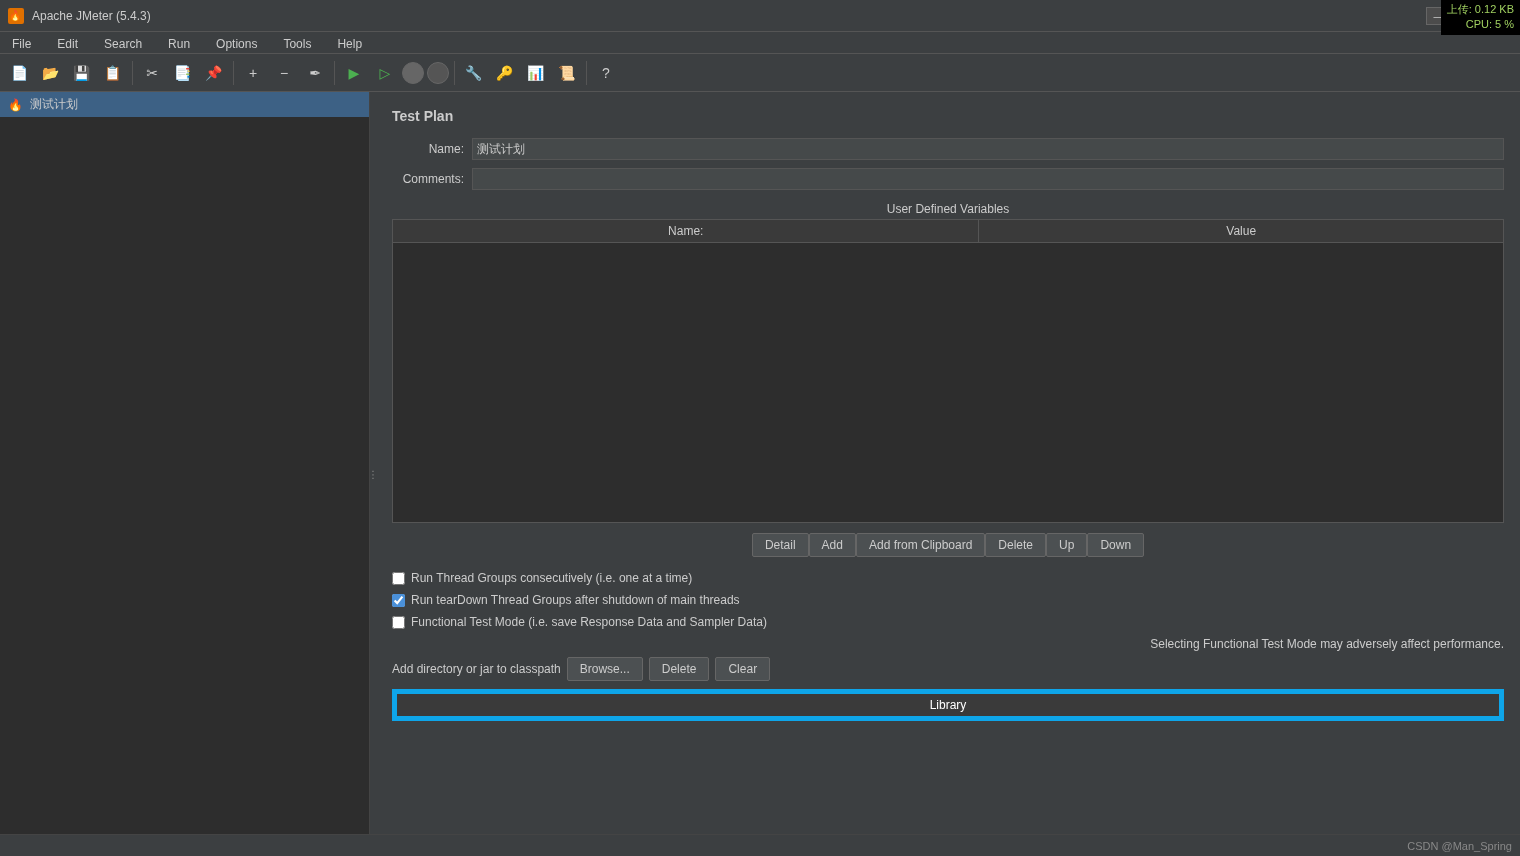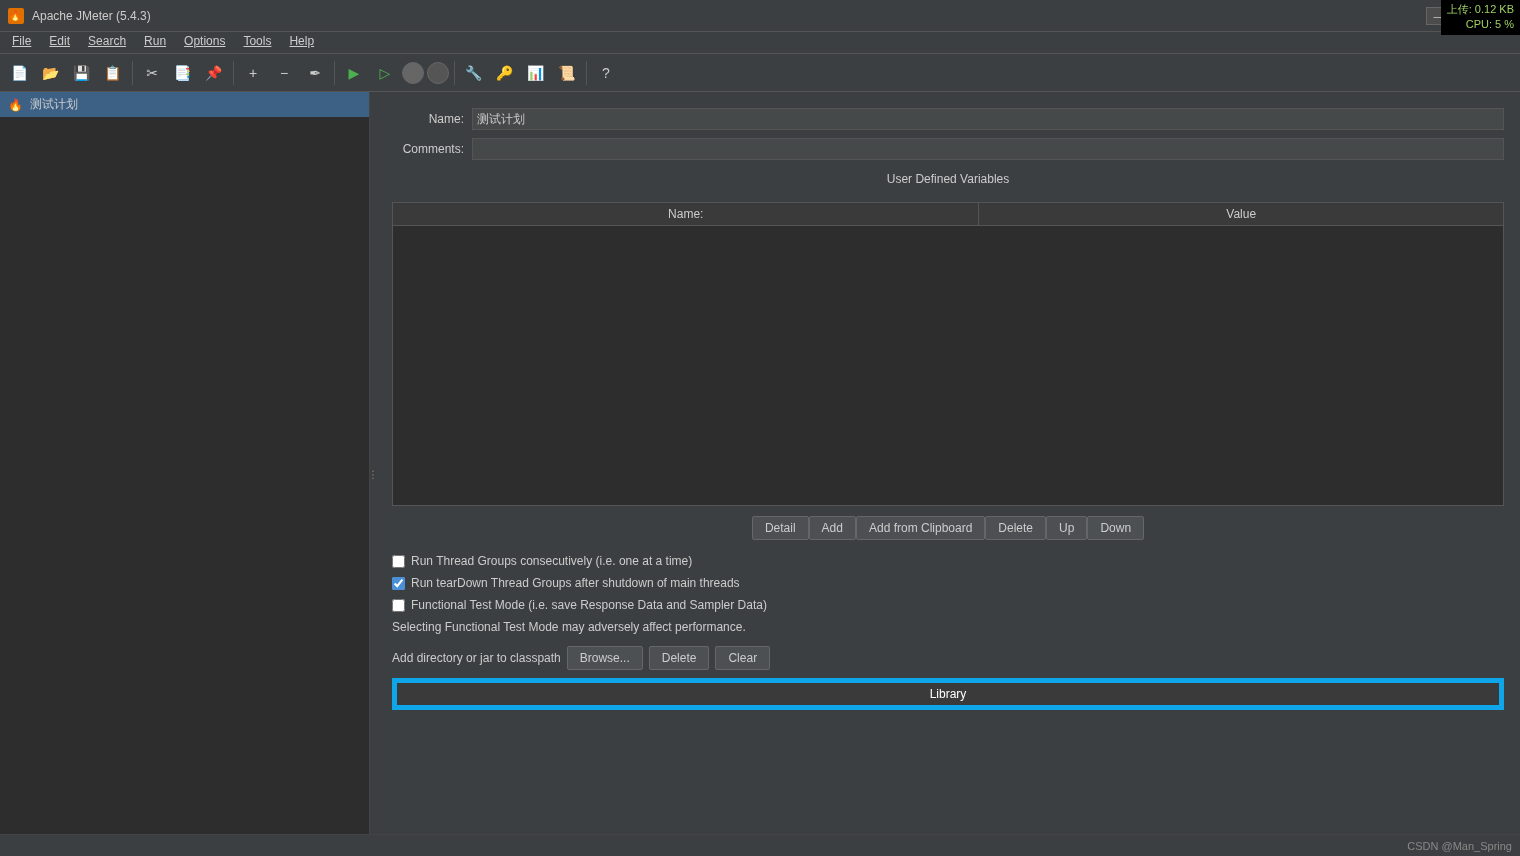--- a/index.html
+++ b/index.html
@@ -51,25 +51,24 @@
       font-size: 11px;
       cursor: pointer;
       display: flex; align-items: center; justify-content: center;
     }
 
     
     .menu-bar {
       height: 22px;
       background: #3c3f41;
       display: flex;
-      align-items: flex-start;
+      align-items: flex-end;
       padding: 0 4px;
       border-bottom: 1px solid #555;
-      gap: 2px;
-      text-decoration: underline;
+      gap: 10px;
     }
     .menu-item {
       padding: 2px 8px;
       cursor: pointer;
       color: #cccccc;
       font-size: 12px;
     }
 
     
     .toolbar {
@@ -207,21 +206,21 @@
     }
 
     
     .variables-section {
       margin-top: 12px;
     }
     .section-title {
       text-align: center;
       color: #cccccc;
       font-size: 12px;
-      margin-bottom: 16px;
+      margin-bottom: 3px;
     }
     .variables-table {
       width: 100%;
       border-collapse: collapse;
       background: #2d2d2d;
     }
     .variables-table th {
       background: #3a3a3a;
       border: 1px solid #555;
       padding: 4px 8px;
@@ -271,21 +270,22 @@
       accent-color: #4a90d9;
     }
     .checkbox-label {
       font-size: 12px;
       color: #cccccc;
     }
     .warning-text {
       font-size: 12px;
       color: #cccccc;
       margin-top: 2px;
-      margin-bottom: 12px;
+      margin-bottom: 6px;
+      text-align: right;
     }
 
     
     .classpath-row {
       display: flex;
       align-items: center;
       gap: 6px;
       margin-bottom: 8px;
     }
     .classpath-label {
@@ -391,20 +391,21 @@
       <span class="sidebar-item-icon">🔥</span>
       <span>测试计划</span>
     </div>
   </div>
 
   <div class="divider-handle">⋮</div>
 
   <div class="content-area">
     <div class="test-plan-panel">
 
+      <div class="panel-title">Test Plan</div>
 
       <div class="form-row">
         <label class="form-label">Name:</label>
         <input class="form-input" type="text" value="测试计划" style="">
       </div>
 
       <div class="form-row">
         <label class="form-label">Comments:</label>
         <input class="form-input" type="text" style="">
       </div>

